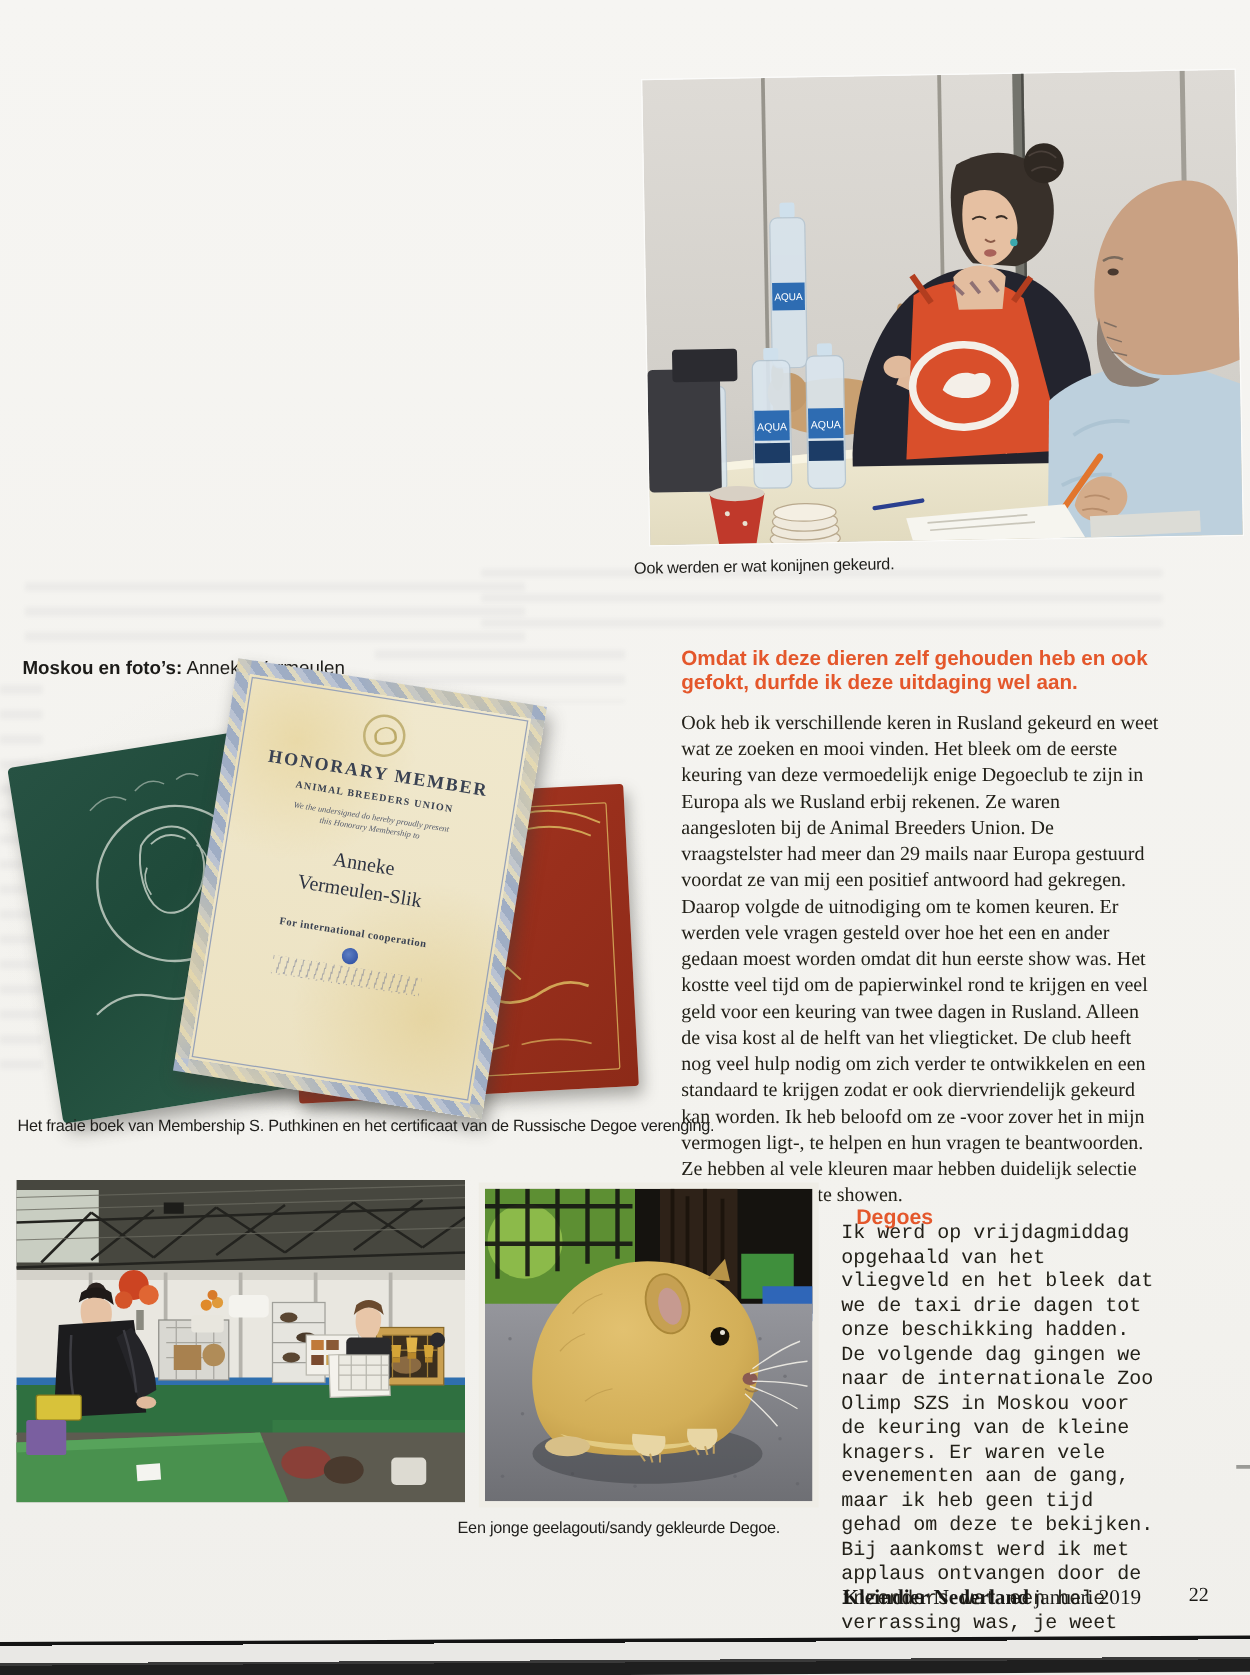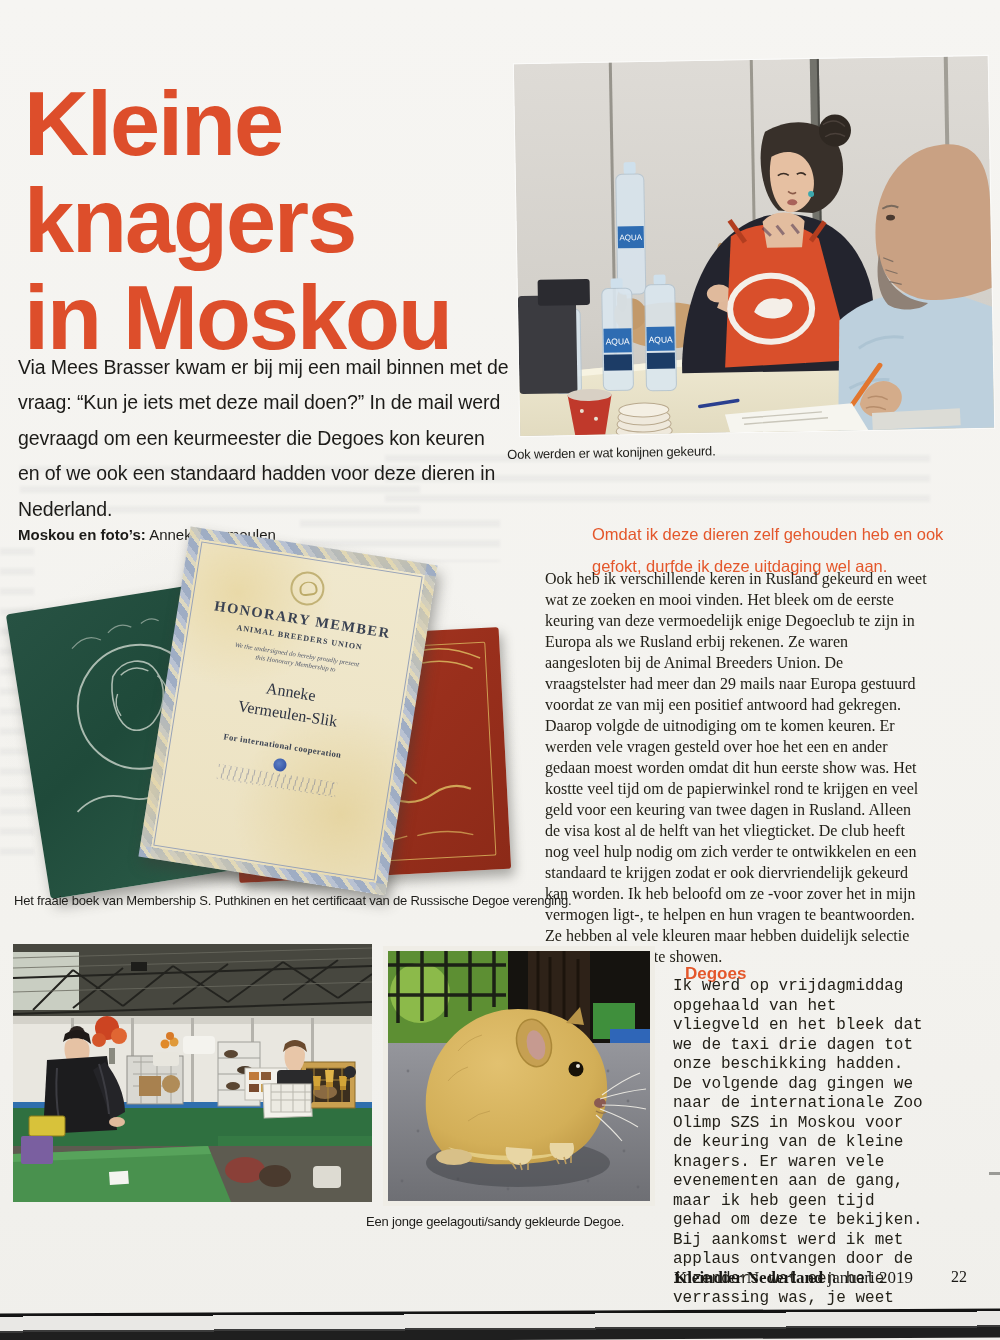--- a/index.html
+++ b/index.html
@@ -5,21 +5,21 @@
   html,body{margin:0;padding:0;background:#e8e7e4;}
   .page{position:relative;width:1000px;height:1340px;background:linear-gradient(180deg,#f6f5f2 0%,#f3f2ee 70%,#f0efeb 100%);overflow:hidden;font-family:"Liberation Sans",sans-serif;color:#26241f;}
   
   .title{position:absolute;left:24px;top:16px;font-weight:700;font-size:90px;line-height:97px;letter-spacing:-2px;color:#dd4e2b;}
   .title span{display:block;}
   
   .intro{position:absolute;left:18px;top:330px;width:492px;font-size:19.5px;line-height:35.5px;letter-spacing:-0.1px;color:#1c1b18;}
   .byline{position:absolute;left:18px;top:511px;font-size:15px;color:#1c1b18;}
   .byline b{font-weight:700;}
   
-  .lead{position:absolute;left:545px;top:518px;width:398px;font-weight:400;font-size:16.5px;line-height:32px;color:#e4572b;margin-left:47px;}
+  .lead{position:absolute;left:545px;top:518px;width:398px;font-weight:700;font-size:16.5px;line-height:19px;color:#e4572b;}
   .body1{position:absolute;left:545px;top:568px;width:382px;font-family:"Liberation Serif",serif;font-size:16px;line-height:21px;color:#232119;text-align:left;}
   .subhead{position:absolute;left:673px;top:952px;margin:12px;font-size:17px;font-weight:700;color:#e4572b;}
   .body2{position:absolute;left:673px;top:977px;width:250px;font-family:Liberation Mono, monospace;font-size:16px;line-height:19.5px;color:#232119;}
   
   .caption{position:absolute;font-size:13px;letter-spacing:-0.2px;color:#1e1d1a;line-height:17px;}
   .cap-rabbits{left:507px;top:446px;width:430px;transform:rotate(-1deg);transform-origin:left top;}
   .cap-cert{left:14px;top:892px;width:760px;}
   .cap-show{left:14px;top:1208px;width:356px;}
   .cap-degu{left:366px;top:1213px;width:300px;}
   
@@ -70,27 +70,21 @@
 </head>
 <body>
 
 <div class="page">
 
   <div class="ghost g1"></div>
   <div class="ghost g2"></div>
   <div class="ghost g3"></div>
   <div class="ghost g4"></div>
 
-  <h1 class="title">
-    <span>Kleine</span>
-    <span>knagers</span>
-    <span>in Moskou</span>
-  </h1>
-
-  <p class="intro">Via Mees Brasser kwam er bij mij een mail binnen met de vraag: “Kun je iets met deze mail doen?” In de mail werd gevraagd om een keurmeester die Degoes kon keuren en of we ook een standaard hadden voor deze dieren in Nederland.</p>
+
   <p class="byline"><b>Moskou en foto’s:</b> <span>Anneke Vermeulen</span></p>
 
   <figure class="photo-rabbits">
     <svg viewBox="0 0 474 372" width="474" height="372" preserveAspectRatio="none">
       <defs>
         <linearGradient id="wallg" x1="0" y1="0" x2="0" y2="1">
           <stop offset="0" stop-color="#dedbd6"></stop>
             <stop offset="0.7" stop-color="#d2cfc9"></stop>
             <stop offset="1" stop-color="#c8c5be"></stop>
         </linearGradient>

